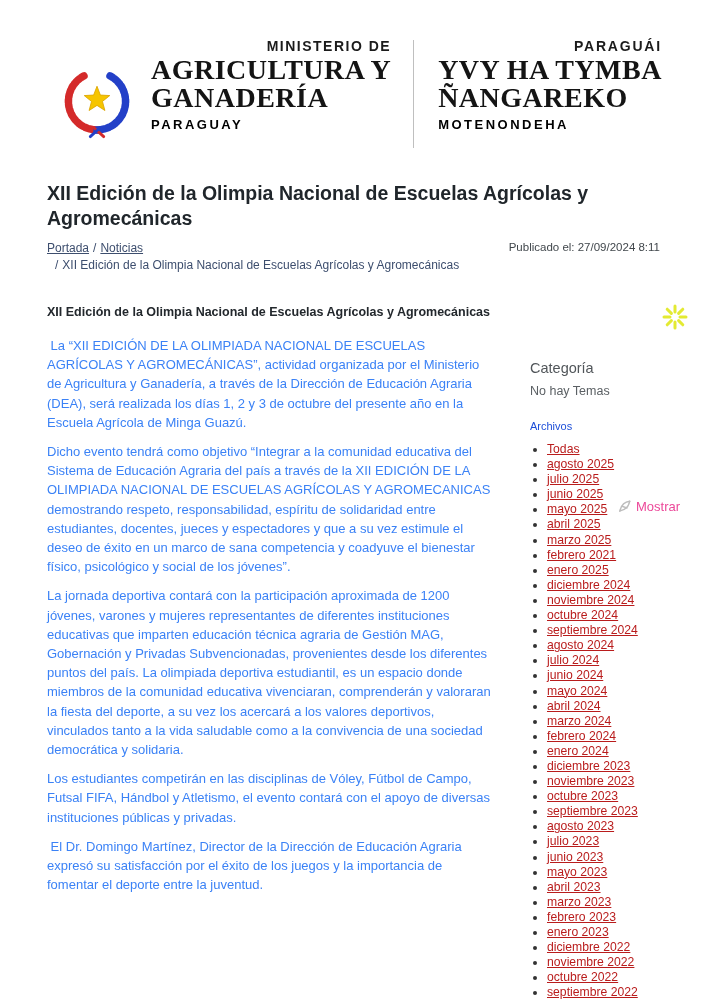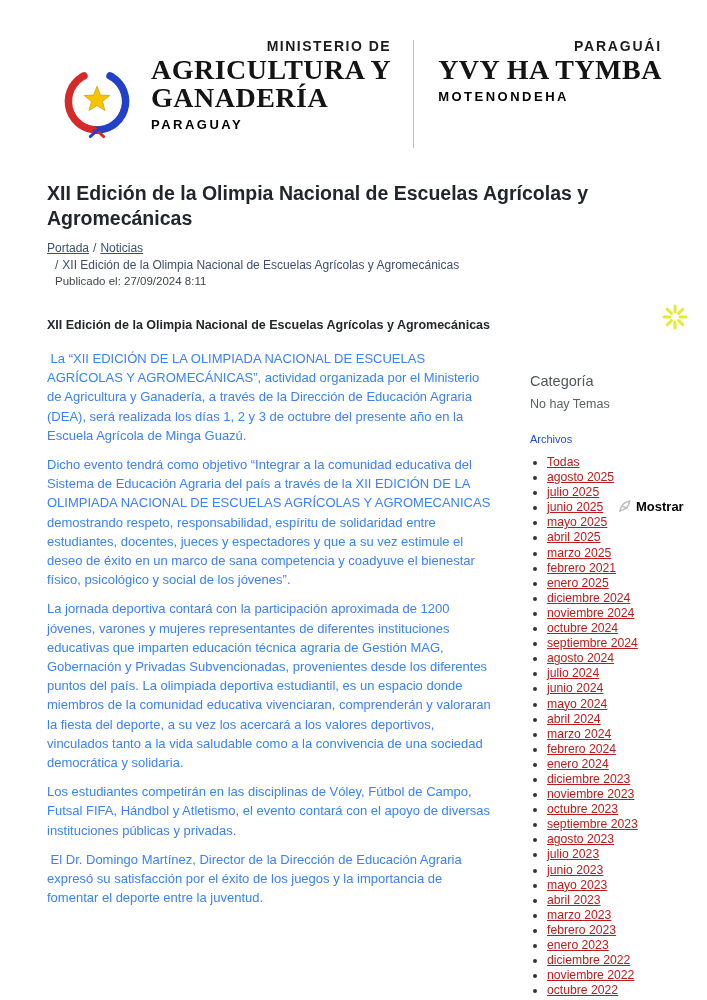--- a/index.html
+++ b/index.html
@@ -13,21 +13,21 @@
   .logo-kicker { font-size:14px; font-weight:600; letter-spacing:1.5px; color:#1b1b1b; margin-bottom:2px;text-align:right; }
   .logo-serif { font-family:"Liberation Serif", serif; font-weight:700; font-size:28px; line-height:28px; color:#141414; letter-spacing:0.5px; }
   .logo-foot { font-size:13px; font-weight:700; letter-spacing:2.5px; color:#000000; margin-top:5px; }
   .header-divider { width:1px; background:#bfbfbf; height:108px; margin:2px 24px 0 22px; flex:0 0 auto; }
   .logo-right { padding-top:0; }
   .logo-right .logo-kicker { letter-spacing:1.8px; }
 
   
   .title-wrap { padding:33px 47px 0 47px; }
   h1.page-title { font-size:19.5px; line-height:25px; font-weight:700; color:#20262b; max-width:600px; }
-  .meta-row { display:flex; justify-content:space-between; align-items:flex-start; margin-top:9px;flex-direction:column; }
+  .meta-row { display:flex; justify-content:space-between; align-items:flex-start; margin-top:9px; }
   .breadcrumb { font-size:12px; line-height:17px; color:#3d4e6e; max-width:460px; }
   .breadcrumb a { color:#3d4e6e; text-decoration:underline; cursor:pointer; }
   .breadcrumb .sep { color:#3d4e6e; text-decoration:none; margin:0 4px; }
   .breadcrumb .current { text-decoration:none; }
   .bc-line2 { padding-left:4px; }
   .published { font-size:11.5px; color:#41474c; white-space:nowrap; padding-top:1px;padding-left:8px; }
 
   
   .content { display:flex; padding:30px 47px 0 47px; }
   .article { width:447px; flex:0 0 447px; }
@@ -38,21 +38,21 @@
   .sidebar { margin-left:36px; padding-top:12px; flex:1; }
   .sb-heading { font-size:14.5px; color:#51565a; margin-bottom:8px;margin-top:44px; }
   .sb-empty { font-size:12.5px; color:#5b6064; margin-bottom:22px; }
   .sb-heading-2 { font-size:11px; color:#1d4ed8; margin-bottom:10px; }
   .archive-list { list-style:disc; padding-left:17px; color:#333; }
   .archive-list li { font-size:12.2px; line-height:15.1px; }
   .archive-list a { color:#b91c1c; text-decoration:underline; cursor:pointer; }
 
   
   .asterisk-btn { position:absolute; left:661px; top:303px; width:28px; height:28px; cursor:pointer; }
-  .mostrar { position:absolute; left:617px; top:499px; display:flex; align-items:center; gap:4px; color:#000000; font-size:13px;font-weight:bold; }
+  .mostrar { position:absolute; left:617px; top:499px; display:flex; align-items:center; gap:4px; color:#ec4899; font-size:13px; }
 </style>
 </head>
 <body>
 
 <div class="page">
 
   <div class="header">
     <svg class="emblem" viewBox="0 0 100 100">
 
       <path d="M 50 88 A 34 34 0 0 1 35.6 23.2" fill="none" stroke="#d42a2a" stroke-width="3"></path>
@@ -72,20 +72,21 @@
       <div class="logo-serif">AGRICULTURA Y</div>
       <div class="logo-serif">GANADERÍA</div>
       <div class="logo-foot">PARAGUAY</div>
     </div>
 
     <div class="header-divider"></div>
 
     <div class="logo-right">
       <div class="logo-kicker">PARAGUÁI</div>
       <div class="logo-serif">YVY HA TYMBA</div>
+      <div class="logo-serif">ÑANGAREKO</div>
       <div class="logo-foot">MOTENONDEHA</div>
     </div>
   </div>
 
   <div class="title-wrap">
     <h1 class="page-title">XII Edición de la Olimpia Nacional de Escuelas Agrícolas y Agromecánicas</h1>
     <div class="meta-row">
       <div class="breadcrumb">
         <div>
           <a>Portada</a><span class="sep">/</span><a>Noticias</a>

